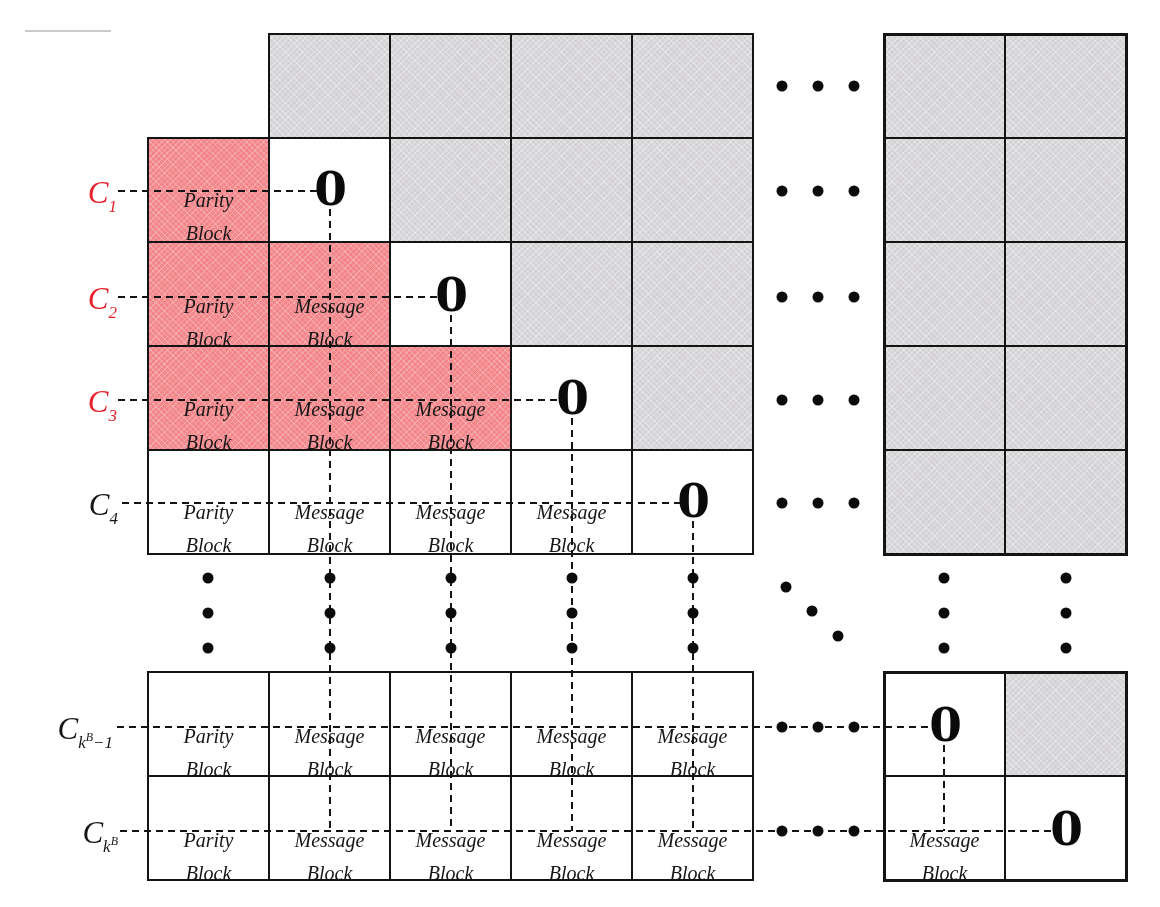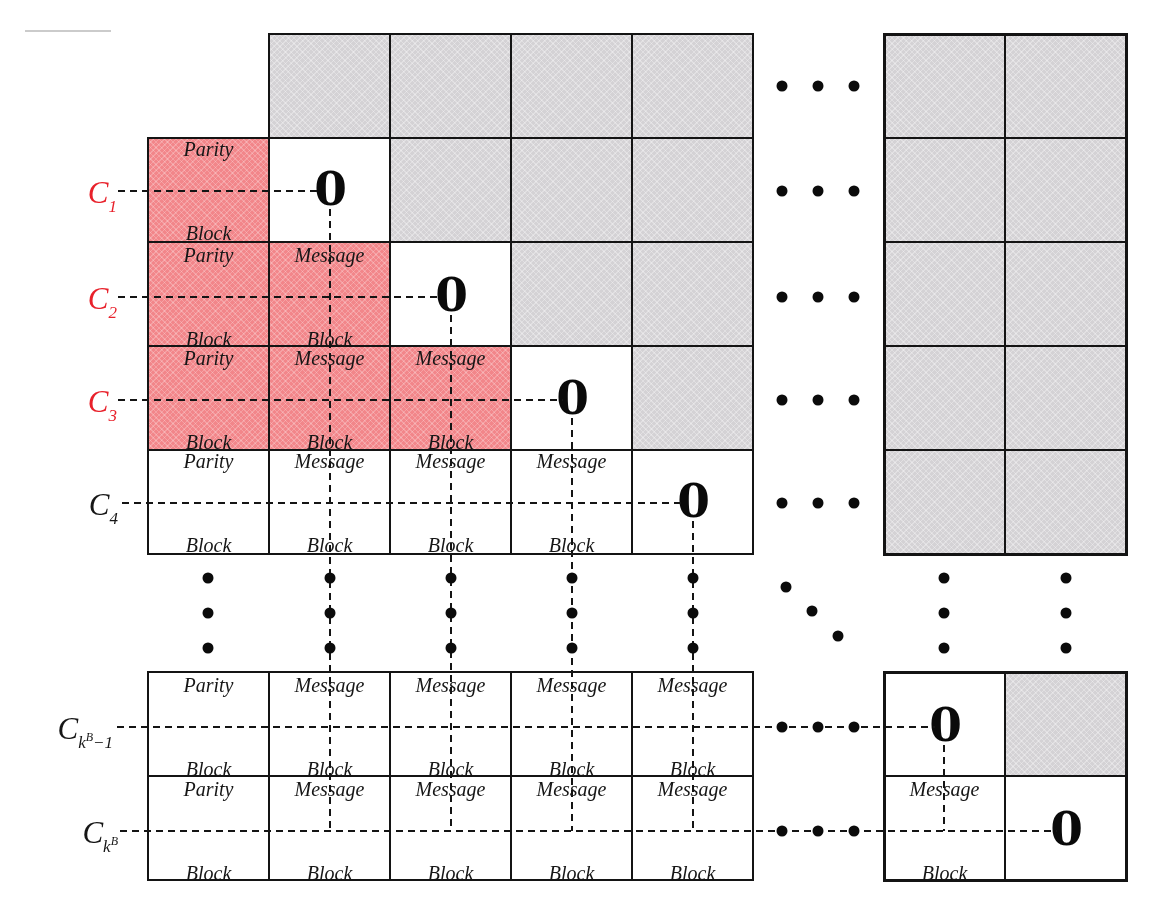--- a/index.html
+++ b/index.html
@@ -8,21 +8,21 @@
   .cell{position:absolute;box-sizing:border-box;background:#fff;}
   .cell.fill-hl{background:
       repeating-linear-gradient(45deg, rgba(255,255,255,.22) 0 1px, rgba(0,0,0,0) 1px 4px),
       repeating-linear-gradient(135deg, rgba(255,255,255,.22) 0 1px, rgba(0,0,0,0) 1px 4px),
       var(--hl);}
   .cell.fill-shaded{background:
       repeating-linear-gradient(45deg, rgba(255,255,255,.30) 0 1px, rgba(0,0,0,0) 1px 4px),
       repeating-linear-gradient(135deg, rgba(255,255,255,.30) 0 1px, rgba(0,0,0,0) 1px 4px),
       var(--shaded);}
   .cell-text{position:absolute;left:0;right:0;top:0;bottom:0;display:flex;flex-direction:column;
-      align-items:center;justify-content:space-between;gap:13px;font-style:italic;font-size:20px;
+      align-items:center;justify-content:flex-end;gap:13px;font-style:italic;font-size:20px;
       line-height:1;color:#161616;}
   .gline{position:absolute;background:var(--line);}
   .frame{position:absolute;border:3px solid var(--line);box-sizing:border-box;pointer-events:none;}
   .dash-h{position:absolute;height:2px;
       background:repeating-linear-gradient(to right,var(--line) 0 7px,rgba(0,0,0,0) 7px 12px);}
   .dash-v{position:absolute;width:2px;
       background:repeating-linear-gradient(to bottom,var(--line) 0 7px,rgba(0,0,0,0) 7px 12px);}
   .dot{position:absolute;width:11px;height:11px;border-radius:50%;background:#0b0b0b;
       transform:translate(-50%,-50%);}
   .zero{position:absolute;transform:translate(-50%,-56%);font-family:"DejaVu Serif",serif;

